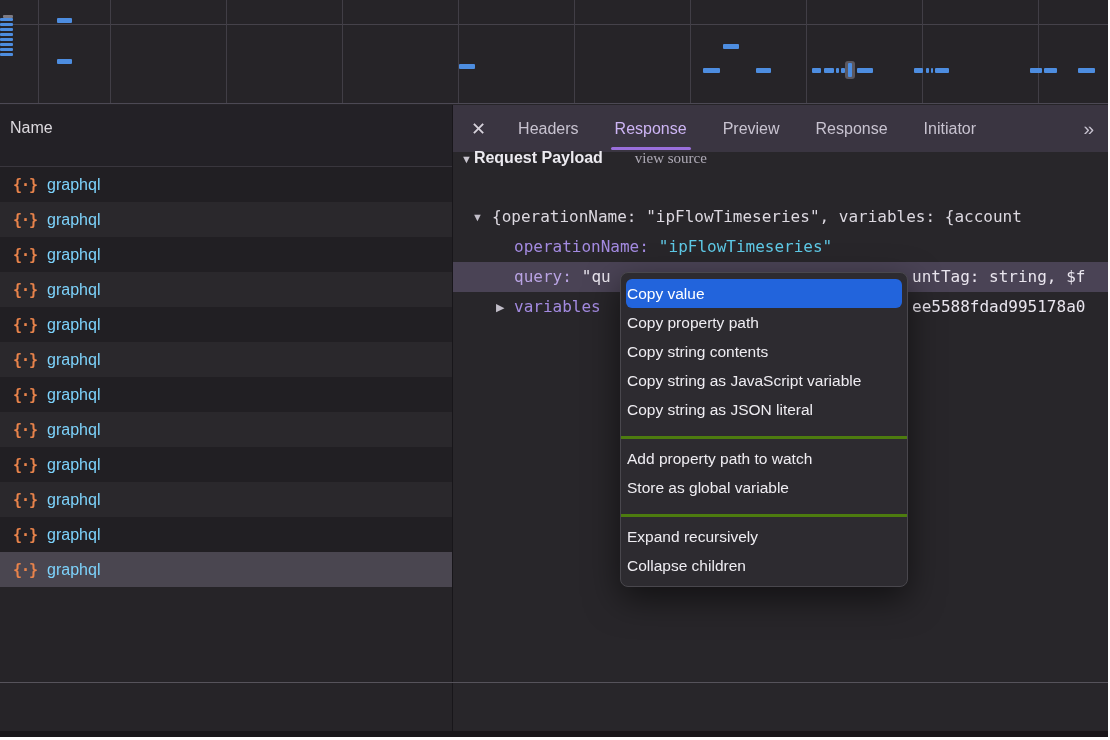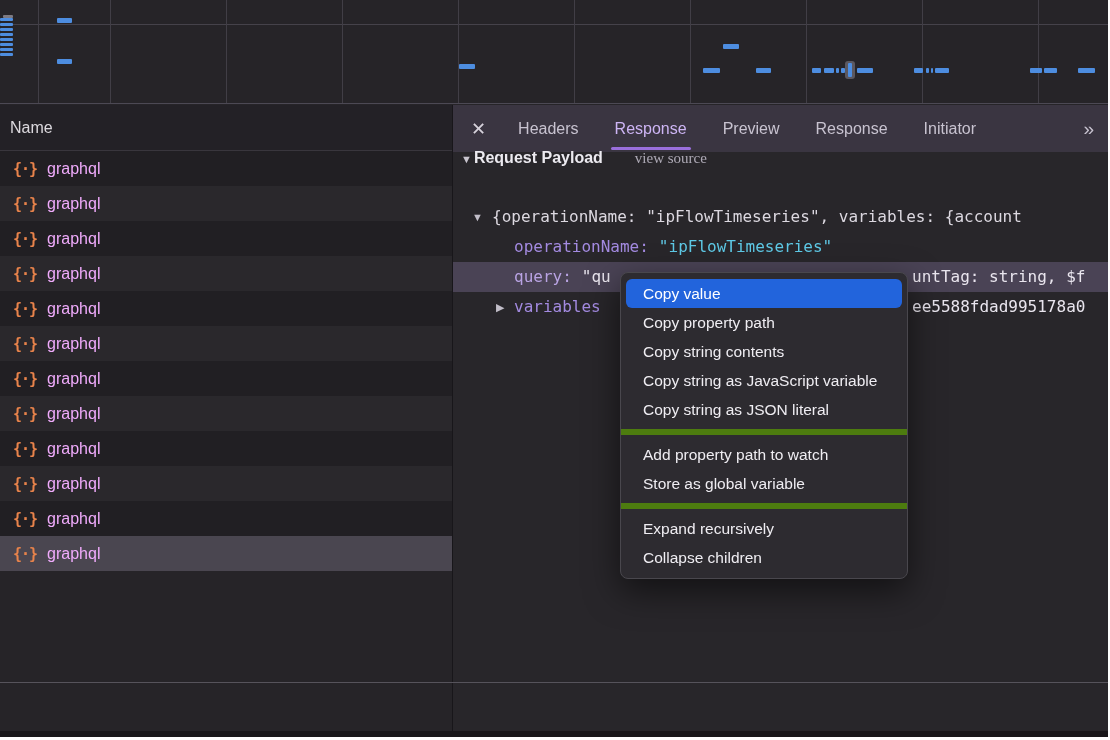--- a/index.html
+++ b/index.html
@@ -10,26 +10,26 @@
   #waterfall { position:absolute; left:0; top:0; width:1108px; height:104px; background:#262428; border-bottom:1px solid #4c4954; overflow:hidden; }
   .gridline { position:absolute; top:0; bottom:0; width:1px; background:#413e46; }
   .overview-hline { position:absolute; left:0; right:0; top:24px; height:1px; background:#45424a; }
   .wbar { position:absolute; background:#4d8de0; border-radius:1px; }
   .wbar.gray { background:#7d7a82; }
   .wmarker { position:absolute; background:#5b5860; border-radius:3px; }
   .wmarker .tick { position:absolute; left:3px; top:2px; bottom:2px; width:4px; background:#4d8de0; border-radius:1px; }
 
   
   #name-col { position:absolute; left:0; top:105px; width:452px; bottom:0; background:#262428; }
-  #name-header { height:46px; line-height:46px; padding-left:10px; color:#dcd9de; font-size:16px; background:#232126; border-bottom:1px solid #39363d; }
+  #name-header { height:62px; line-height:46px; padding-left:10px; color:#dcd9de; font-size:16px; background:#232126; border-bottom:1px solid #39363d; }
   .request-row { height:35px; display:flex; align-items:center; padding-left:13px; background:#211f23; cursor:default; }
   .request-row.alt { background:#2a282c; }
   .request-row.selected { background:#4a4650; }
   .json-icon { font-family:"DejaVu Sans Mono", monospace; font-weight:bold; color:#e8834b; font-size:15px; letter-spacing:-1px; margin-right:10px; }
-  .request-label { color:#f0abfc; font-size:16px; }
+  .request-label { color:#7dd3fc; font-size:16px; }
 
   
   #v-divider { position:absolute; left:452px; top:105px; bottom:0; width:1px; background:#18161a; }
 
   
   #detail-panel { position:absolute; left:453px; top:105px; right:0; bottom:0; background:#28262a; }
   #tabbar { position:absolute; left:0; right:0; top:0; height:47px; background:#3a3541; display:flex; align-items:center; }
   #close-btn { color:#d6d2db; font-size:18px; margin:0 14px 0 18px; cursor:default; }
   .tab { position:relative; height:47px; line-height:47px; padding:0 6px; margin:0 12px; color:#c8c3d0; font-size:16px; cursor:default; white-space:nowrap; }
   .tab.active { color:#cdb5f4; }
@@ -49,22 +49,22 @@
   .t-white { color:#e9e5ee; }
   #tree-row-query { background:#4a4355; }
   .frag-right { position:absolute; left:459px; top:0; }
 
   
   #footer-line { position:absolute; left:0; right:0; top:682px; height:1px; background:#56535b; z-index:5; }
   #bottom-strip { position:absolute; left:0; right:0; top:731px; height:6px; background:#19171a; z-index:5; }
 
   
   #context-menu { position:absolute; left:620px; top:272px; width:288px; background:#2d2b30; border:1px solid #49474d; border-radius:8px; padding:6px 0; box-shadow:0 12px 34px rgba(0,0,0,0.55); z-index:20; }
-  .menu-group + .menu-group { border-top:6px solid #4d7c0f; margin-top:5px; padding-top:5px; }
-  .menu-item { position:relative; height:29px; line-height:29px; margin:0 5px; padding-left:17px; color:#efedf2; font-size:15.5px; border-radius:6px; white-space:nowrap; }
+  .menu-group + .menu-group { border-top:3px solid #4d7c0f; margin-top:12px; padding-top:5px; }
+  .menu-item { position:relative; height:29px; line-height:29px; margin:0 5px; padding-left:1px; color:#efedf2; font-size:15.5px; border-radius:6px; white-space:nowrap; }
   .menu-item.highlighted { background:#2264dc; color:#ffffff; }
 </style>
 </head>
 <body>
 
 <div id="stage">
 
   <div id="waterfall">
     <div class="overview-hline"></div>
   <div class="gridline" style="left: 38px;"></div>

